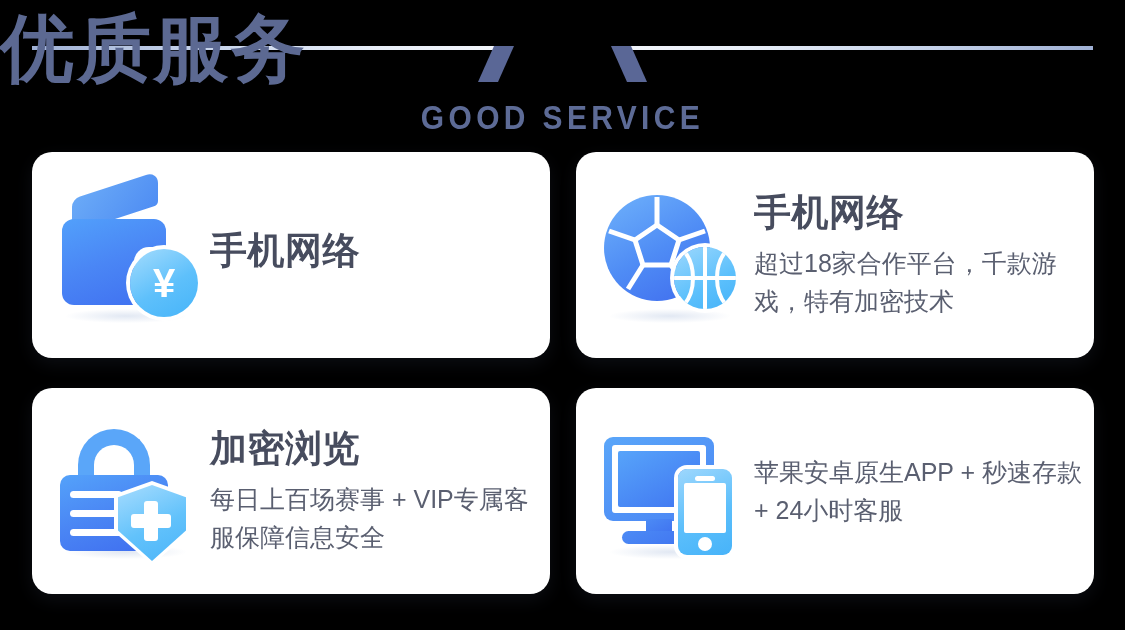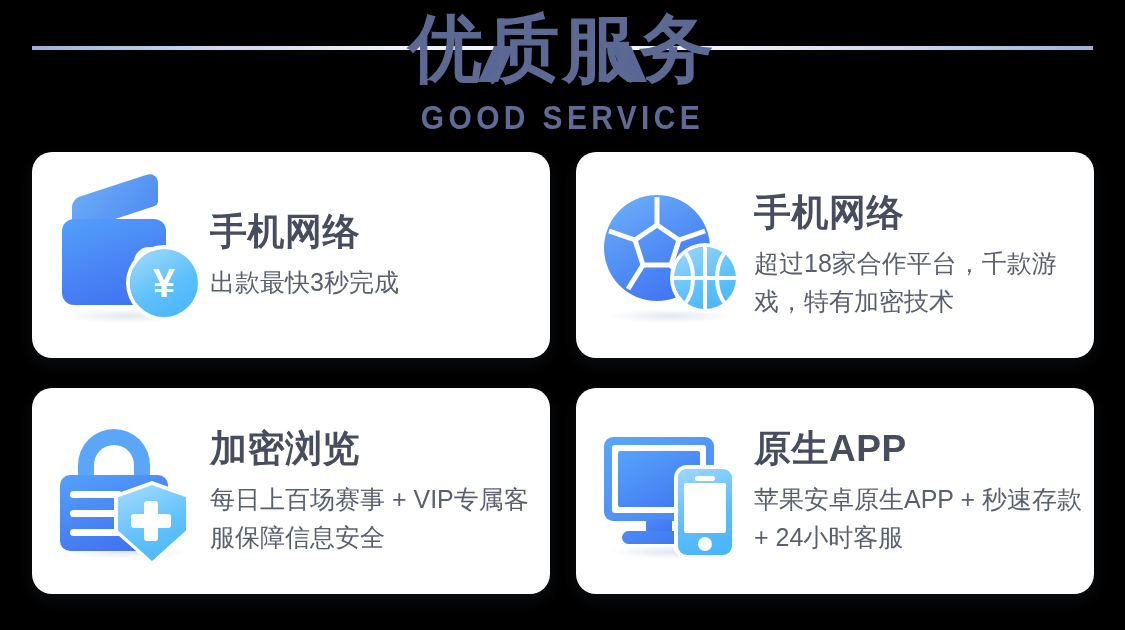--- a/index.html
+++ b/index.html
@@ -53,21 +53,21 @@
     right: 494px;
     transform: skewX(24deg);
     transform-origin: top right;
   }
 
   .header-title {
     position: absolute;
     left: 0;
     top: 6px;
     width: 1125px;
-    text-align: center;
+    text-align: left;
     font-size: 74px;
     font-weight: 700;
     color: #5c6992;
     letter-spacing: 3px;
     line-height: 86px;
     white-space: nowrap;
   }
   .header-sub {
     position: absolute;
     left: 0;
@@ -327,21 +327,20 @@
       <div class="icon-shadow"></div>
       <div class="ic wallet-flap"></div>
       <div class="ic wallet-body"></div>
       <div class="ic wallet-clasp"></div>
       <div class="ic wallet-claspdot"></div>
       <div class="ic wallet-coin"></div>
       <div class="ic wallet-yen">¥</div>
     </div>
     <div class="card-text">
       <div class="card-title">手机网络</div>
-      <div class="card-desc">出款最快3秒完成</div>
     </div>
   </div>
 
   <div class="card">
     <div class="card-icon">
       <div class="icon-shadow"></div>
       <div class="ic ball-soccer">
         <svg width="106" height="106" viewBox="0 0 106 106">
           <g fill="none" stroke="#ffffff" stroke-width="5" stroke-linejoin="round">
             <polygon points="53,30 75,45 67,70 39,70 31,45"></polygon>
@@ -396,18 +395,17 @@
       <div class="ic mon-bezel"></div>
       <div class="ic mon-screen"></div>
       <div class="ic mon-neck"></div>
       <div class="ic mon-base"></div>
       <div class="ic phone-body"></div>
       <div class="ic phone-speaker"></div>
       <div class="ic phone-screen"></div>
       <div class="ic phone-home"></div>
     </div>
     <div class="card-text">
-      <div class="card-title">原生APP</div>
       <div class="card-desc wide">苹果安卓原生APP + 秒速存款 + 24小时客服</div>
     </div>
   </div>
 
 </div>
 
 </body></html>

